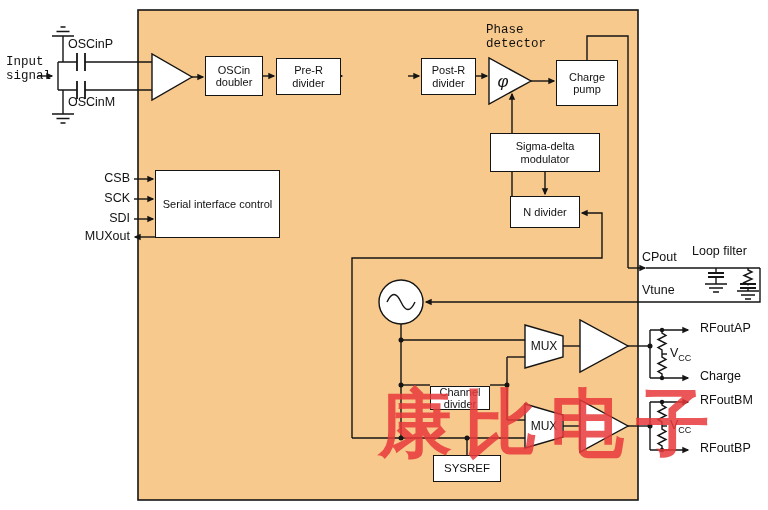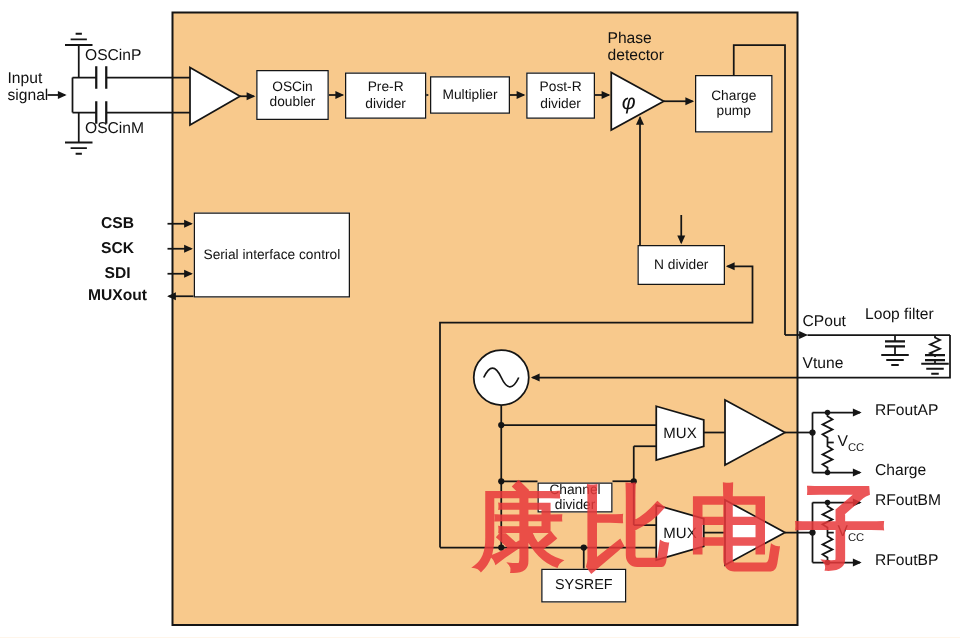--- a/index.html
+++ b/index.html
@@ -3,22 +3,22 @@
 <meta charset="utf-8">
 <style>
   html,body{margin:0;padding:0;background:#fff;}
   .stage{position:relative;width:768px;height:510px;background:#fff;overflow:hidden;
          font-family:"Liberation Sans",sans-serif;color:#111;}
   svg.wires{position:absolute;left:0;top:0;z-index:1;}
   .box{position:absolute;z-index:2;background:var(--box-fill,#ffffff);border:1.3px solid var(--line,#151515);
        display:flex;align-items:center;justify-content:center;text-align:center;
        font-size:11px;line-height:1.12;padding:1px;box-sizing:border-box;}
   .lbl{position:absolute;z-index:2;font-size:12.5px;line-height:1.1;white-space:nowrap;}
-  .lbl.wrap{white-space:normal;}
-  .lbl.r{text-align:center;font-weight:bold;}
+  .lbl.wrap{white-space:normal;font-family:Liberation Mono, monospace;}
+  .lbl.r{text-align:right;}
   .shape-label{position:absolute;z-index:3;display:flex;align-items:center;justify-content:center;
        font-size:12px;line-height:1;}
   .phi{font-size:17px;font-style:italic;}
   sub{font-size:9px;}
   .watermark{position:absolute;left:378px;top:386px;z-index:6;
        font-family:"DejaVu Serif","Liberation Serif",serif;font-weight:700;
        font-size:74px;letter-spacing:12px;line-height:1;white-space:nowrap;
        color:var(--watermark,#e8393b);opacity:.85;pointer-events:none;}
 </style>
 </head>
@@ -145,23 +145,23 @@
         <circle cx="650" cy="426" r="2.5"></circle>
       <circle cx="662" cy="330" r="2.2"></circle>
         <circle cx="662" cy="378" r="2.2"></circle>
       <circle cx="662" cy="402" r="2.2"></circle>
         <circle cx="662" cy="450" r="2.2"></circle>
     </g>
   </svg>
 
   <div class="box" style="left:205px;top:56px;width:58px;height:40px">OSCin doubler</div>
   <div class="box" style="left:276px;top:58px;width:65px;height:37px">Pre-R divider</div>
-  <div class="box" style="left:344px;top:61px;width:64px;height:30px">Multiplier</div>
   <div class="box" style="left:421px;top:58px;width:55px;height:37px">Post-R divider</div>
   <div class="box" style="left:556px;top:60px;width:62px;height:46px">Charge pump</div>
+  <div class="box" style="left:490px;top:133px;width:110px;height:39px">Sigma-delta modulator</div>
   <div class="box" style="left:510px;top:196px;width:70px;height:32px">N divider</div>
   <div class="box" style="left:155px;top:170px;width:125px;height:68px">Serial interface control</div>
   <div class="box" style="left:430px;top:386px;width:60px;height:24px">Channel divider</div>
   <div class="box" style="left:433px;top:455px;width:68px;height:27px;font-size:11.5px">SYSREF</div>
 
   <div class="shape-label phi" style="left:490px;top:69px;width:26px;height:24px">φ</div>
   <div class="shape-label" style="left:527px;top:339px;width:34px;height:14px">MUX</div>
   <div class="shape-label" style="left:527px;top:419px;width:34px;height:14px">MUX</div>
   <div class="lbl wrap" style="left:486px;top:24px;width:64px">Phase detector</div>
 

